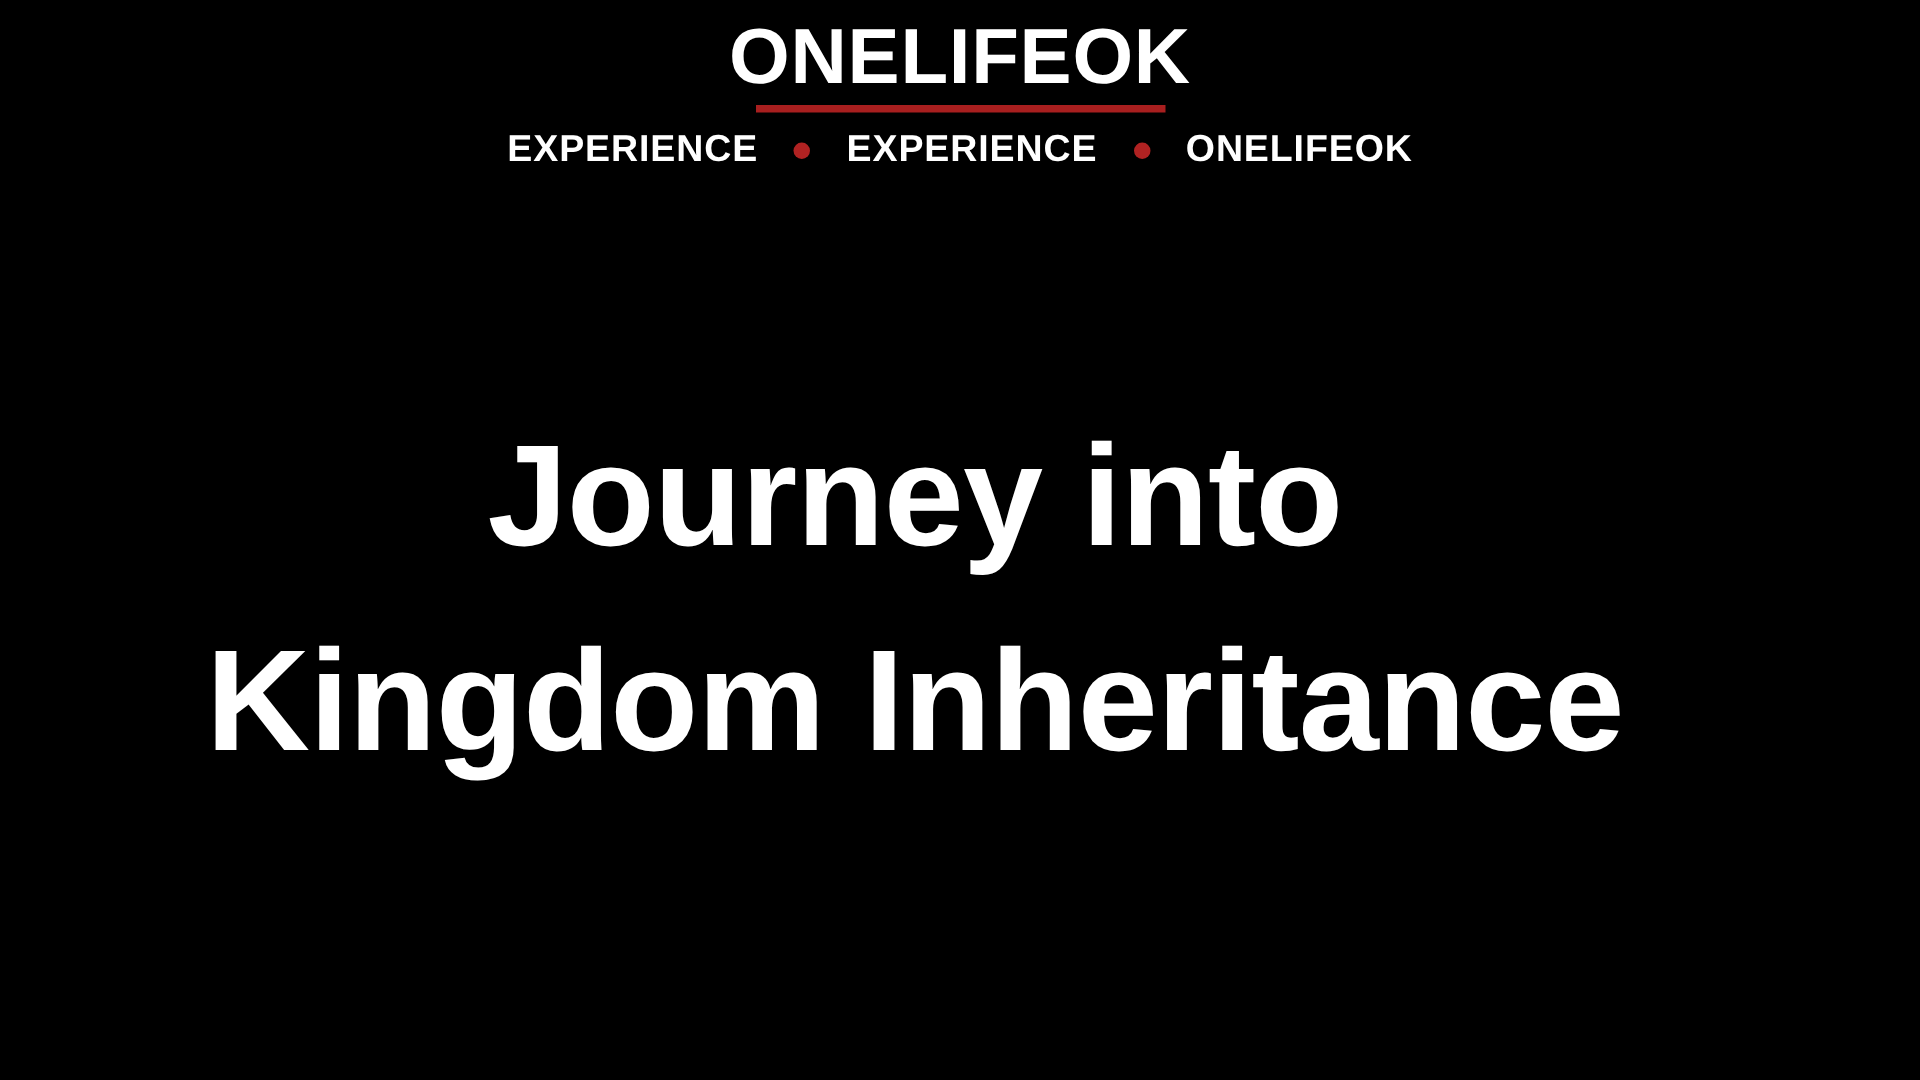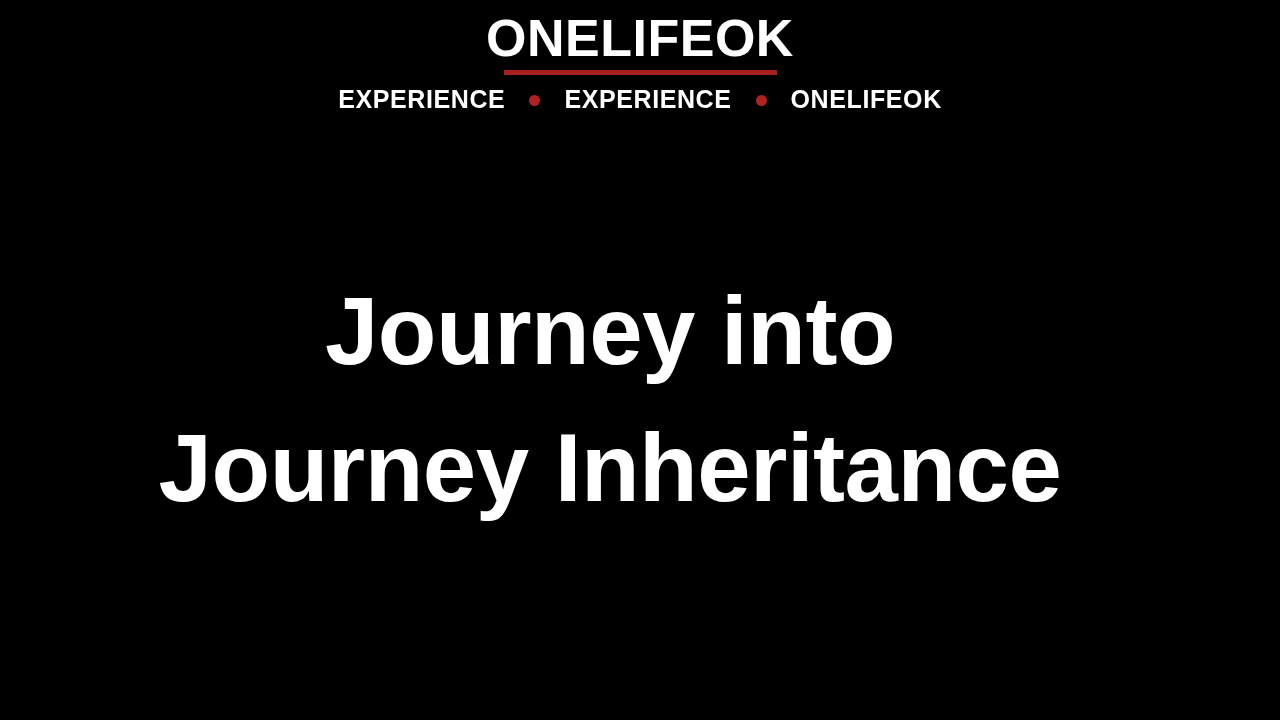--- a/index.html
+++ b/index.html
@@ -118,16 +118,16 @@
       <span class="tagline-dot"></span>
       <span class="tagline-word">EXPERIENCE</span>
       <span class="tagline-dot"></span>
       <span class="tagline-word">ONELIFEOK</span>
     </div>
 
   </div>
 
   <div class="title-block">
     <span class="title-line">Journey into</span>
-    <span class="title-line">Journey Inheritance</span>
+    <span class="title-line">Kingdom Inheritance</span>
   </div>
 
 </div>
 
 </body></html>

